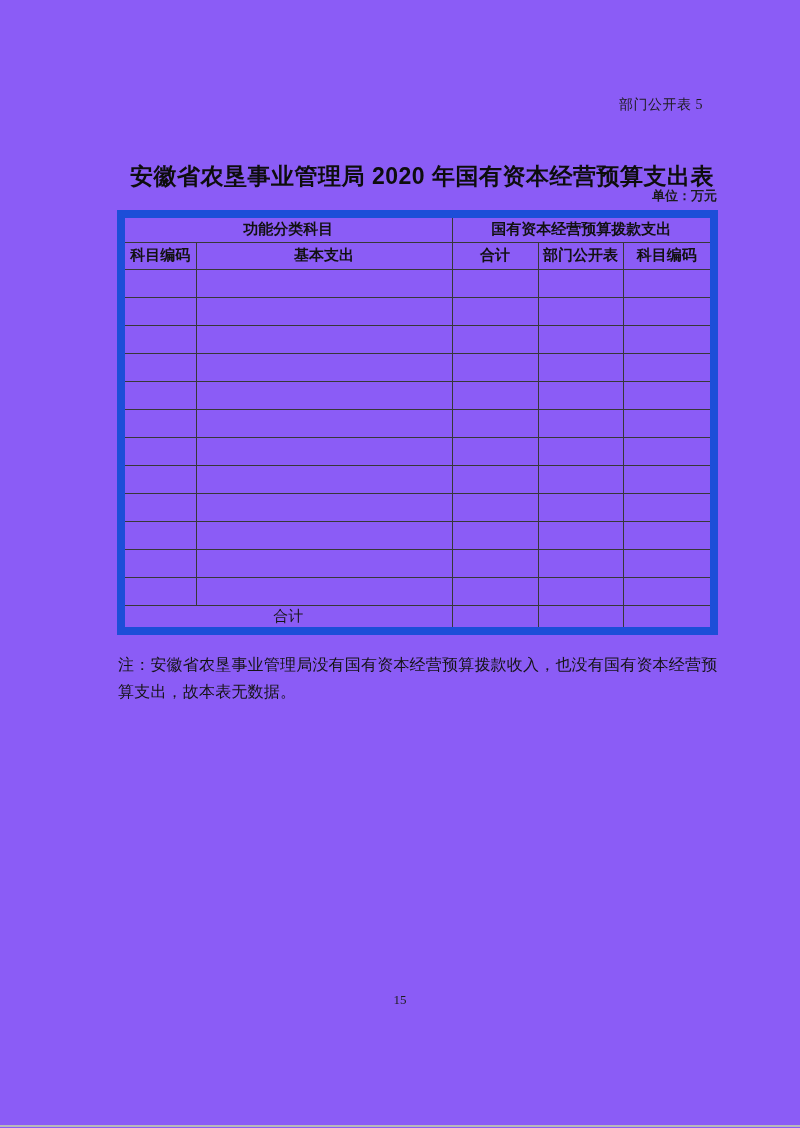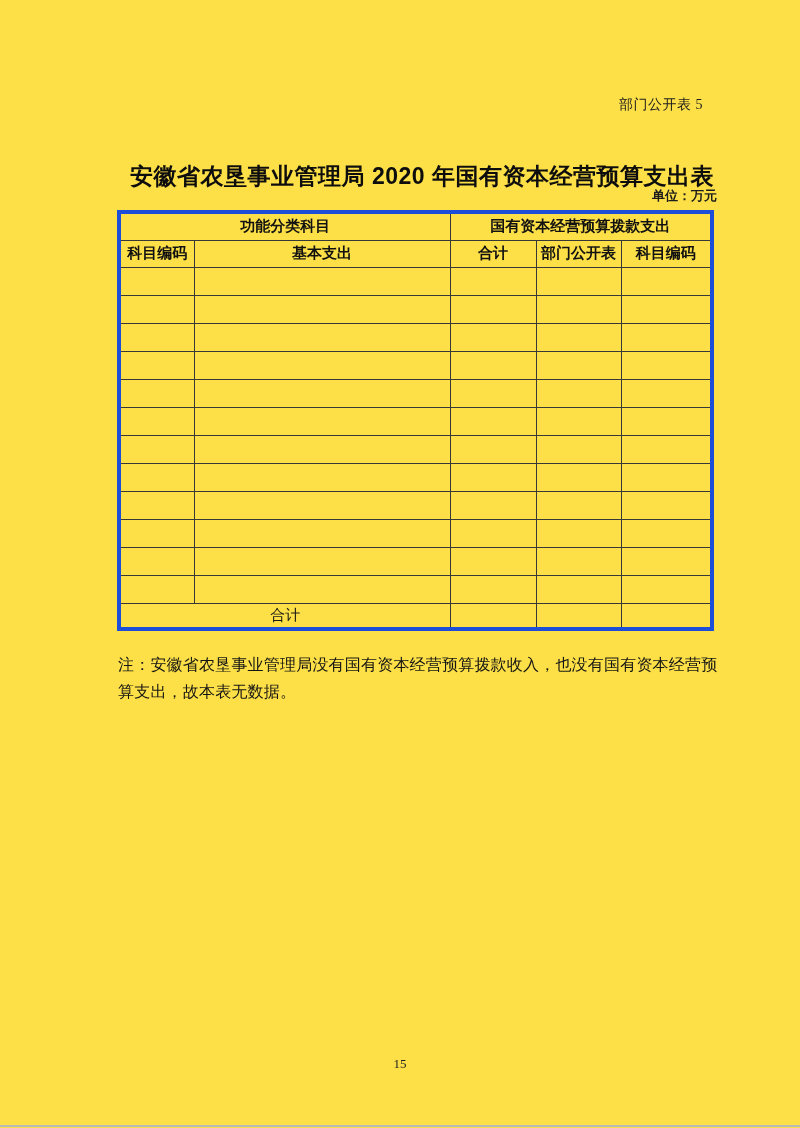--- a/index.html
+++ b/index.html
@@ -11,21 +11,21 @@
     width: 800px;
     height: 1128px;
     position: relative;
     font-family: "Liberation Serif", "DejaVu Serif", serif;
     color: #161616;
     overflow: hidden;
   }
   .page {
     position: absolute;
     inset: 0;
-    background: #fde047;
+    background: #8b5cf6;
   }
   .doc-label {
     position: absolute;
     top: 96px;
     left: 0;
     width: 703px;
     text-align: right;
     font-size: 14px;
     letter-spacing: 0.5px;
     color: #1c1c1c;
@@ -54,21 +54,21 @@
     color: #1c1c1c;
     font-weight: bold;
   }
   table.budget-table {
     position: absolute;
     left: 117px;
     top: 210px;
     width: 593px;
     border-collapse: collapse;
     table-layout: fixed;
-    border: 4px solid #1d4ed8;
+    border: 8px solid #1d4ed8;
   }
   .budget-table th,
   .budget-table td {
     border: 1.5px solid #383838;
     padding: 0;
     text-align: center;
     vertical-align: middle;
     overflow: hidden;
   }
   .budget-table thead th {
@@ -91,21 +91,21 @@
     top: 631px;
     width: 604px;
     font-size: 16px;
     line-height: 27px;
     color: #141414;
     letter-spacing: 0.2px;
     margin-top: 20px;
   }
   .page-number {
     position: absolute;
-    top: 1056px;
+    top: 992px;
     left: 0;
     width: 800px;
     text-align: center;
     font-size: 13px;
     color: #1c1c1c;
   }
   .scan-line {
     position: absolute;
     left: 0;
     bottom: 1px;

